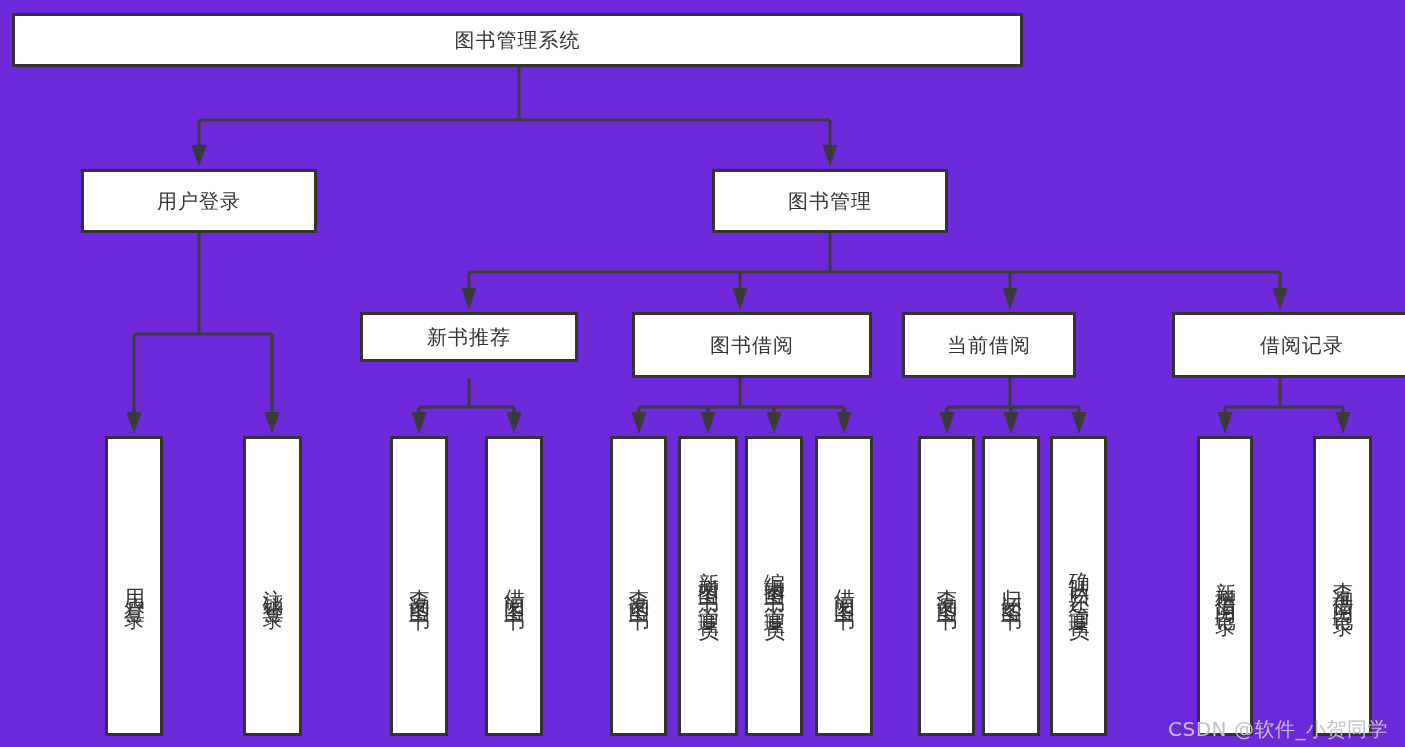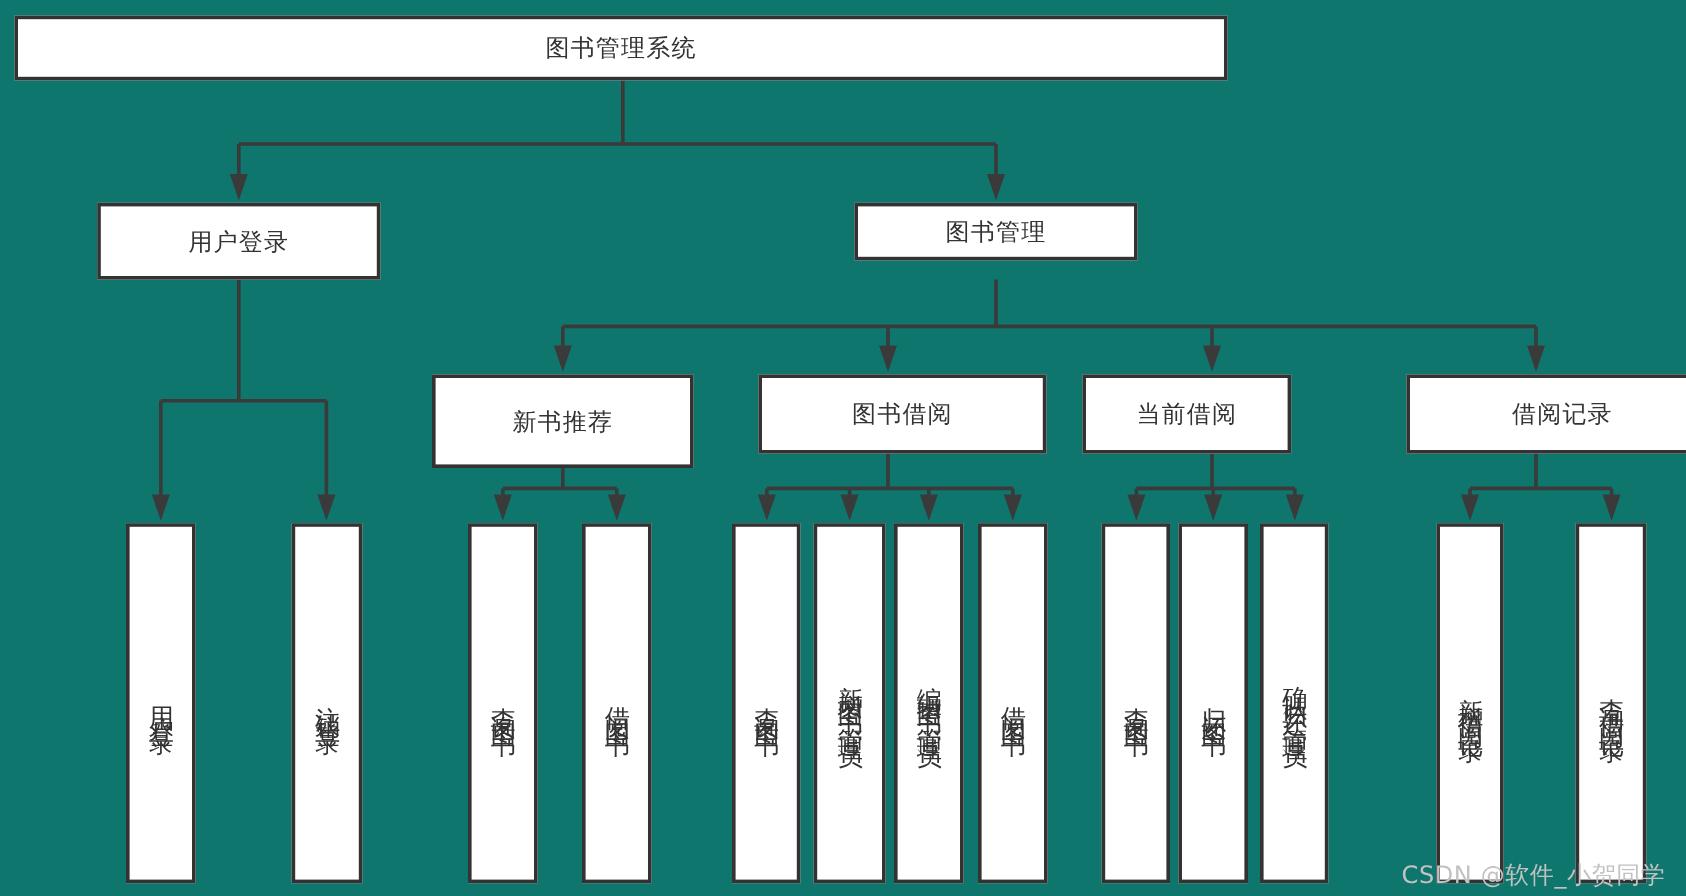--- a/index.html
+++ b/index.html
@@ -1,17 +1,17 @@
 <!DOCTYPE html>
 <html><head>
 <meta charset="utf-8">
 <style>
   html,body{margin:0;padding:0;background:#ffffff;}
   .stage{
-    position:relative;width:1405px;height:747px;background:#0f766e;
+    position:relative;width:1405px;height:747px;background:#6d28d9;
     font-family:"DejaVu Sans","Liberation Sans",sans-serif;overflow:hidden;
   }
   .wires{position:absolute;left:0;top:0;width:1405px;height:747px;}
   .box{
     position:absolute;box-sizing:border-box;background:#ffffff;
     border:3px solid #333333;color:#333333;
     display:flex;align-items:center;justify-content:center;
   }
   .hbox{font-size:20px;letter-spacing:1px;white-space:nowrap;}
   .vbox span{
@@ -61,25 +61,25 @@
     </g>
   </svg>
 
   <div class="box hbox" style="left:12px;top:13px;width:1011px;height:54px;">
     <span>图书管理系统</span>
   </div>
 
   <div class="box hbox" style="left:81px;top:169px;width:236px;height:64px;">
     <span>用户登录</span>
   </div>
-  <div class="box hbox" style="left:712px;top:169px;width:236px;height:48px;">
+  <div class="box hbox" style="left:712px;top:169px;width:236px;height:64px;">
     <span>图书管理</span>
   </div>
 
-  <div class="box hbox" style="left:360px;top:312px;width:218px;height:78px;">
+  <div class="box hbox" style="left:360px;top:312px;width:218px;height:50px;">
     <span>新书推荐</span>
   </div>
   <div class="box hbox" style="left:632px;top:312px;width:240px;height:66px;">
     <span>图书借阅</span>
   </div>
   <div class="box hbox" style="left:902px;top:312px;width:174px;height:66px;">
     <span>当前借阅</span>
   </div>
   <div class="box hbox" style="left:1172px;top:312px;width:260px;height:66px;">
     <span>借阅记录</span>

